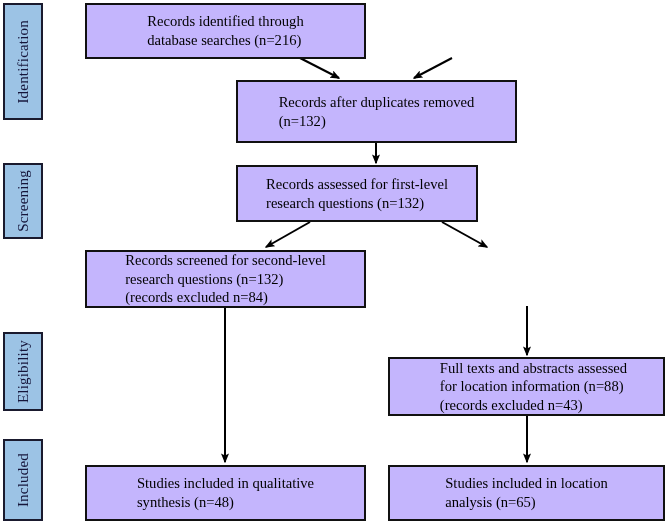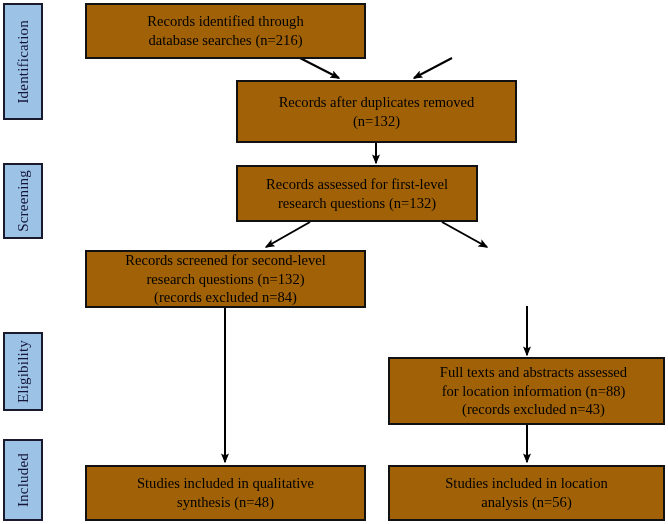--- a/index.html
+++ b/index.html
@@ -36,27 +36,27 @@
     display: block;
     writing-mode: vertical-rl;
     transform: rotate(180deg);
     font-size: 15px;
     color: #15153a;
     letter-spacing: 0.2px;
     white-space: nowrap;
   }
   .flow-box {
     position: absolute;
-    background: #a16207;
+    background: #c4b5fd;
     border: 2px solid #111111;
     box-sizing: border-box;
     display: flex;
     align-items: center;
     justify-content: center;
-    text-align: center;
+    text-align: left;
     padding: 2px 6px;
   }
   .flow-box p {
     margin: 0;
     font-size: 14.6px;
     line-height: 1.28;
     color: #000000;
     white-space: pre-line;
   }
 </style>
@@ -121,29 +121,29 @@
 research questions (n=132)</p>
   </div>
 
   <div class="flow-box" style="left:85px; top:250px; width:281px; height:58px;">
     <p>Records screened for second-level
 research questions (n=132)
 (records excluded n=84)</p>
   </div>
 
 
-  <div class="flow-box" style="left:388px; top:357px; width:277px; height:68px;padding-left:20px;">
+  <div class="flow-box" style="left:388px; top:357px; width:277px; height:59px;padding-left:20px;">
     <p>Full texts and abstracts assessed
 for location information  (n=88)
 (records excluded n=43)</p>
   </div>
 
   <div class="flow-box" style="left:85px; top:465px; width:281px; height:56px;">
     <p>Studies included in qualitative
 synthesis (n=48)</p>
   </div>
 
   <div class="flow-box" style="left:388px; top:465px; width:277px; height:56px;">
     <p>Studies included in location
-analysis (n=56)</p>
+analysis (n=65)</p>
   </div>
 
 </div>
 
 </body></html>

